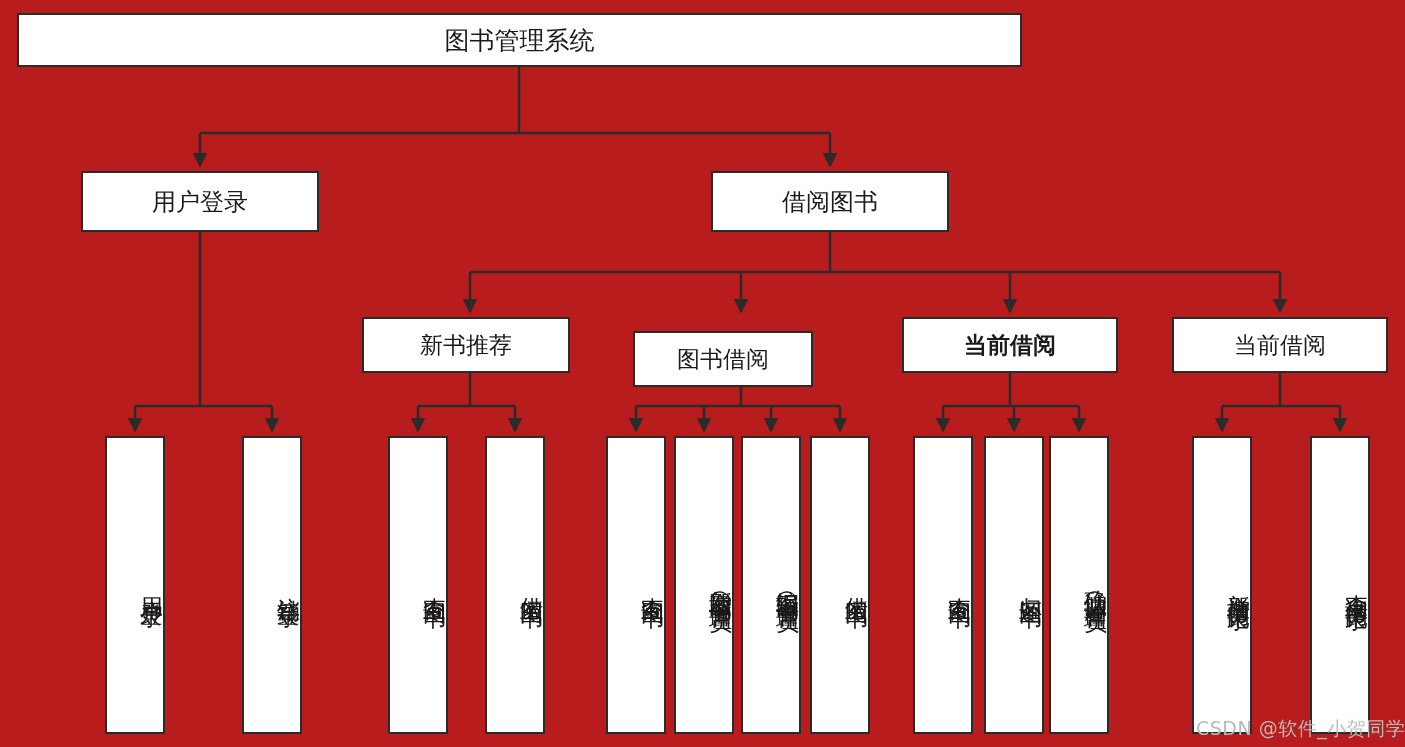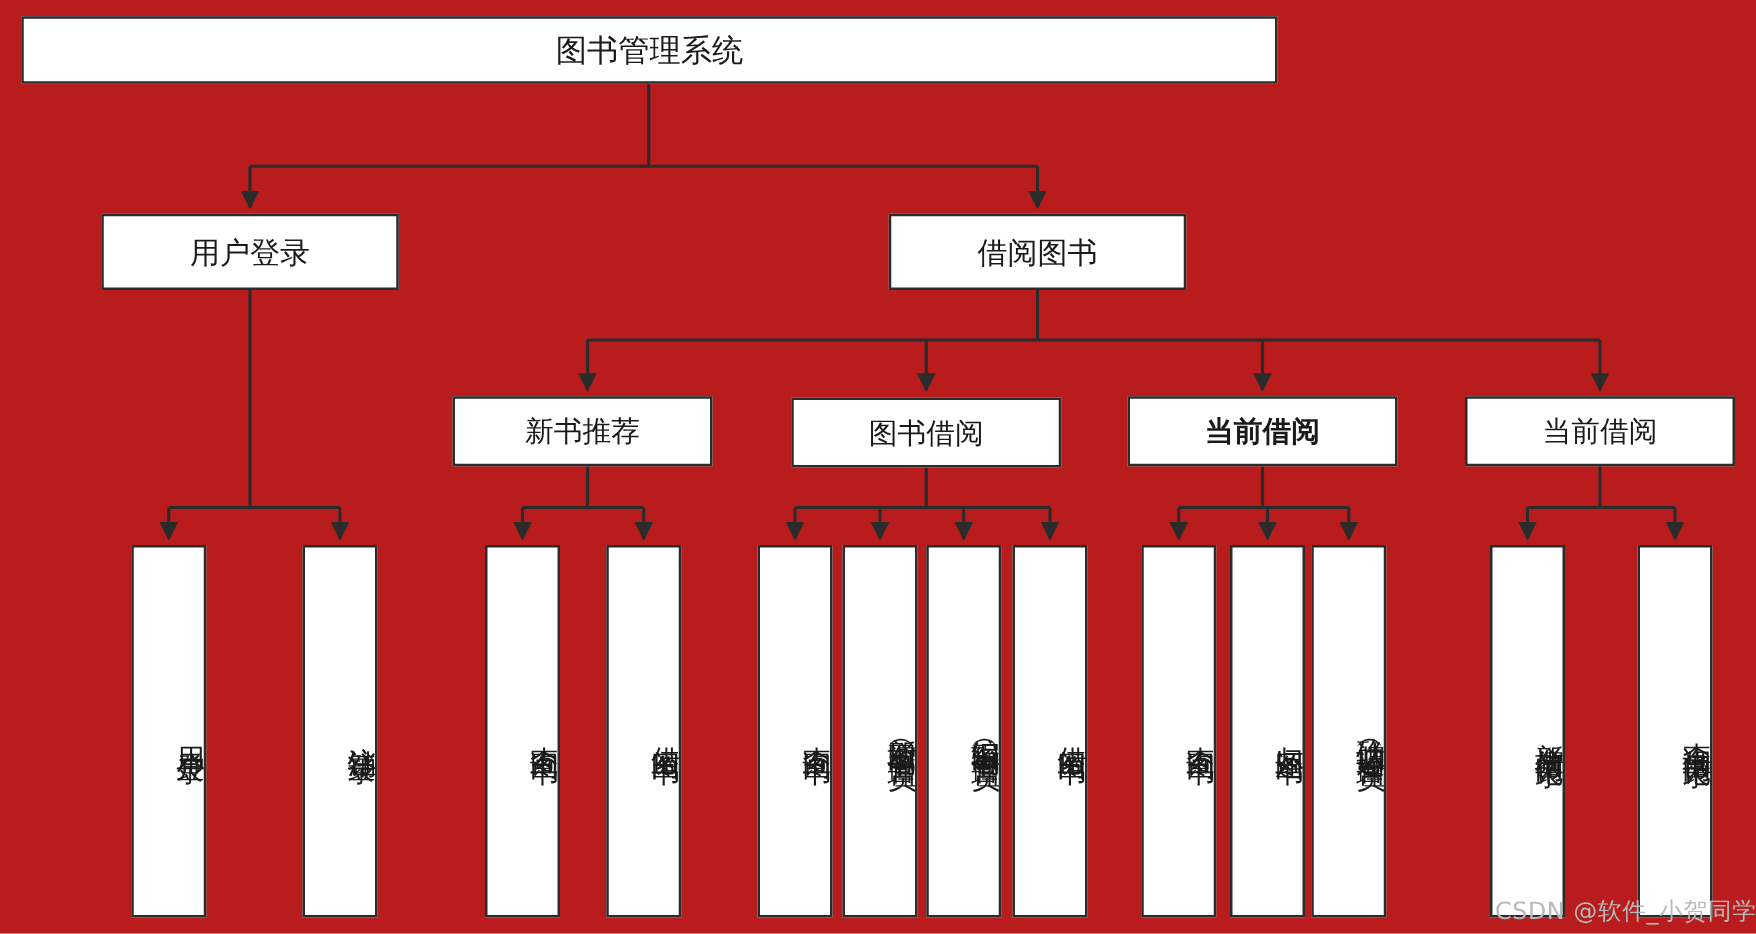--- a/index.html
+++ b/index.html
@@ -130,21 +130,21 @@
   <div class="node level2" style="left:81px; top:171px; width:238px; height:61px;">
     <span class="label">用户登录</span>
   </div>
   <div class="node level2" style="left:711px; top:171px; width:238px; height:61px;">
     <span class="label">借阅图书</span>
   </div>
 
   <div class="node level3" style="left:362px; top:317px; width:208px; height:56px;">
     <span class="label">新书推荐</span>
   </div>
-  <div class="node level3" style="left:633px; top:318px; width:216px; height:56px;text-align:center;">
+  <div class="node level3" style="left:633px; top:331px; width:180px; height:56px;text-align:center;">
     <span class="label">图书借阅</span>
   </div>
   <div class="node level3" style="left:902px; top:317px; width:216px; height:56px;font-weight:bold;">
     <span class="label">当前借阅</span>
   </div>
   <div class="node level3" style="left:1172px; top:317px; width:216px; height:56px;">
     <span class="label">当前借阅</span>
   </div>
 
   <div class="node leaf" style="left:105px; top:436px; width:60px; height:298px;">

